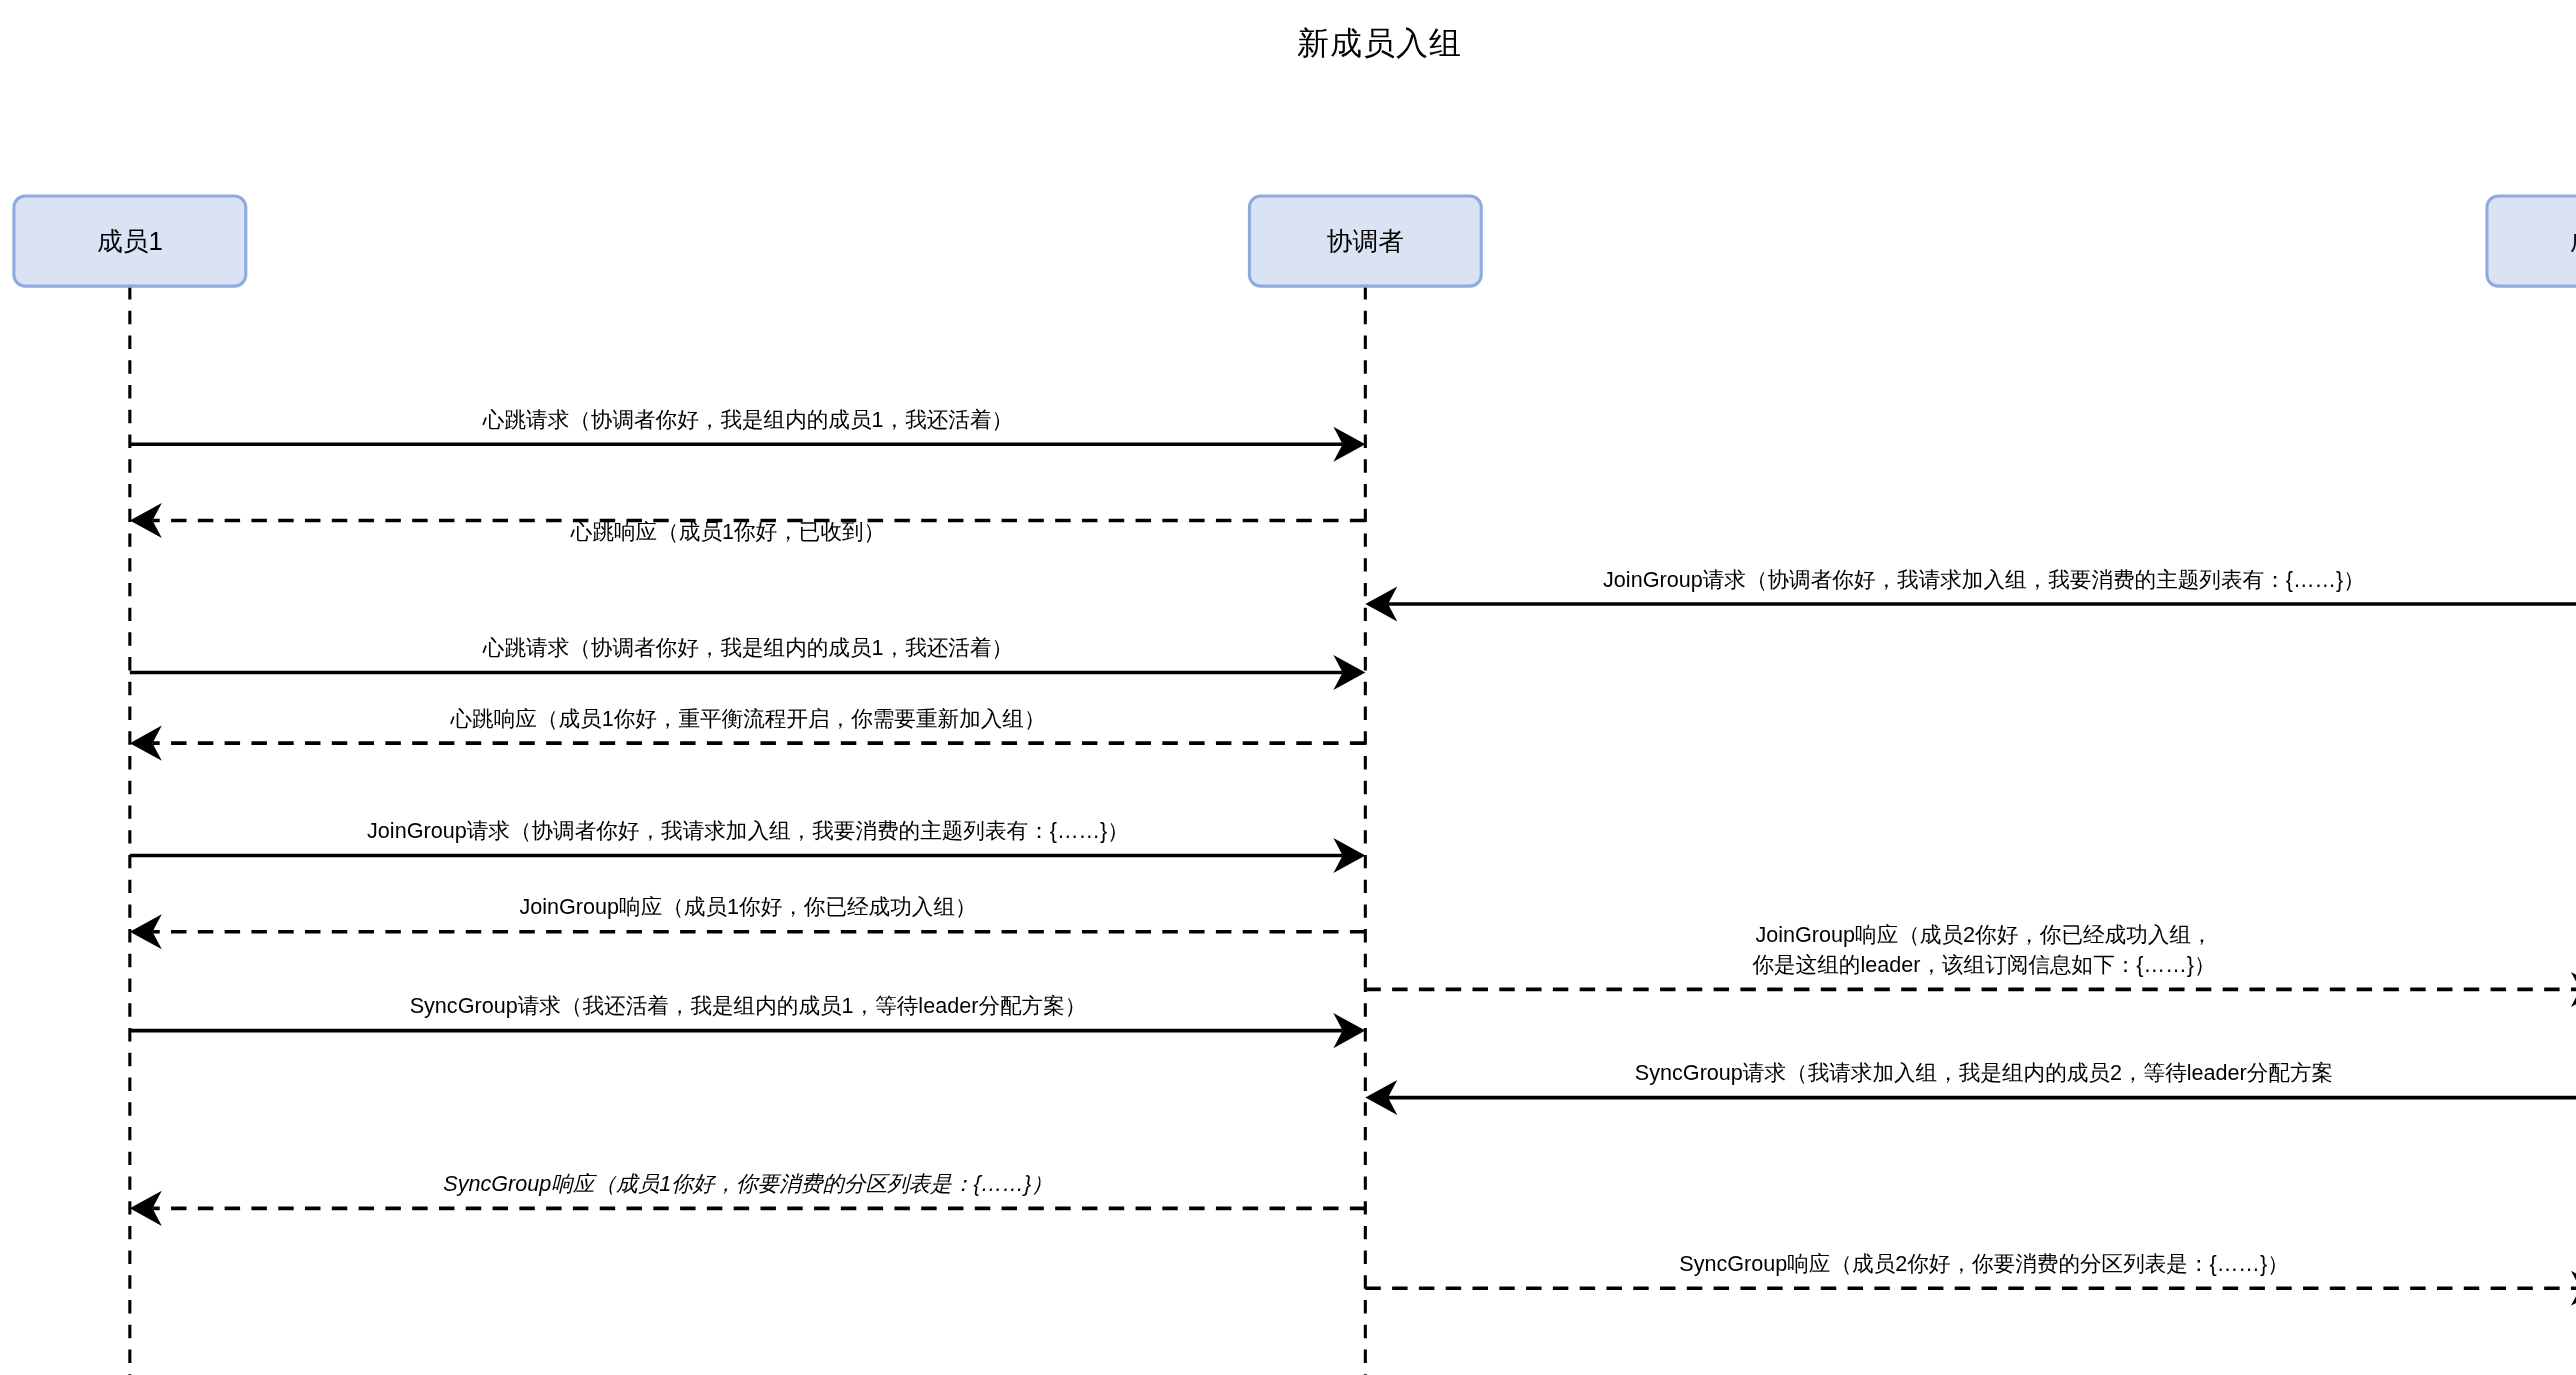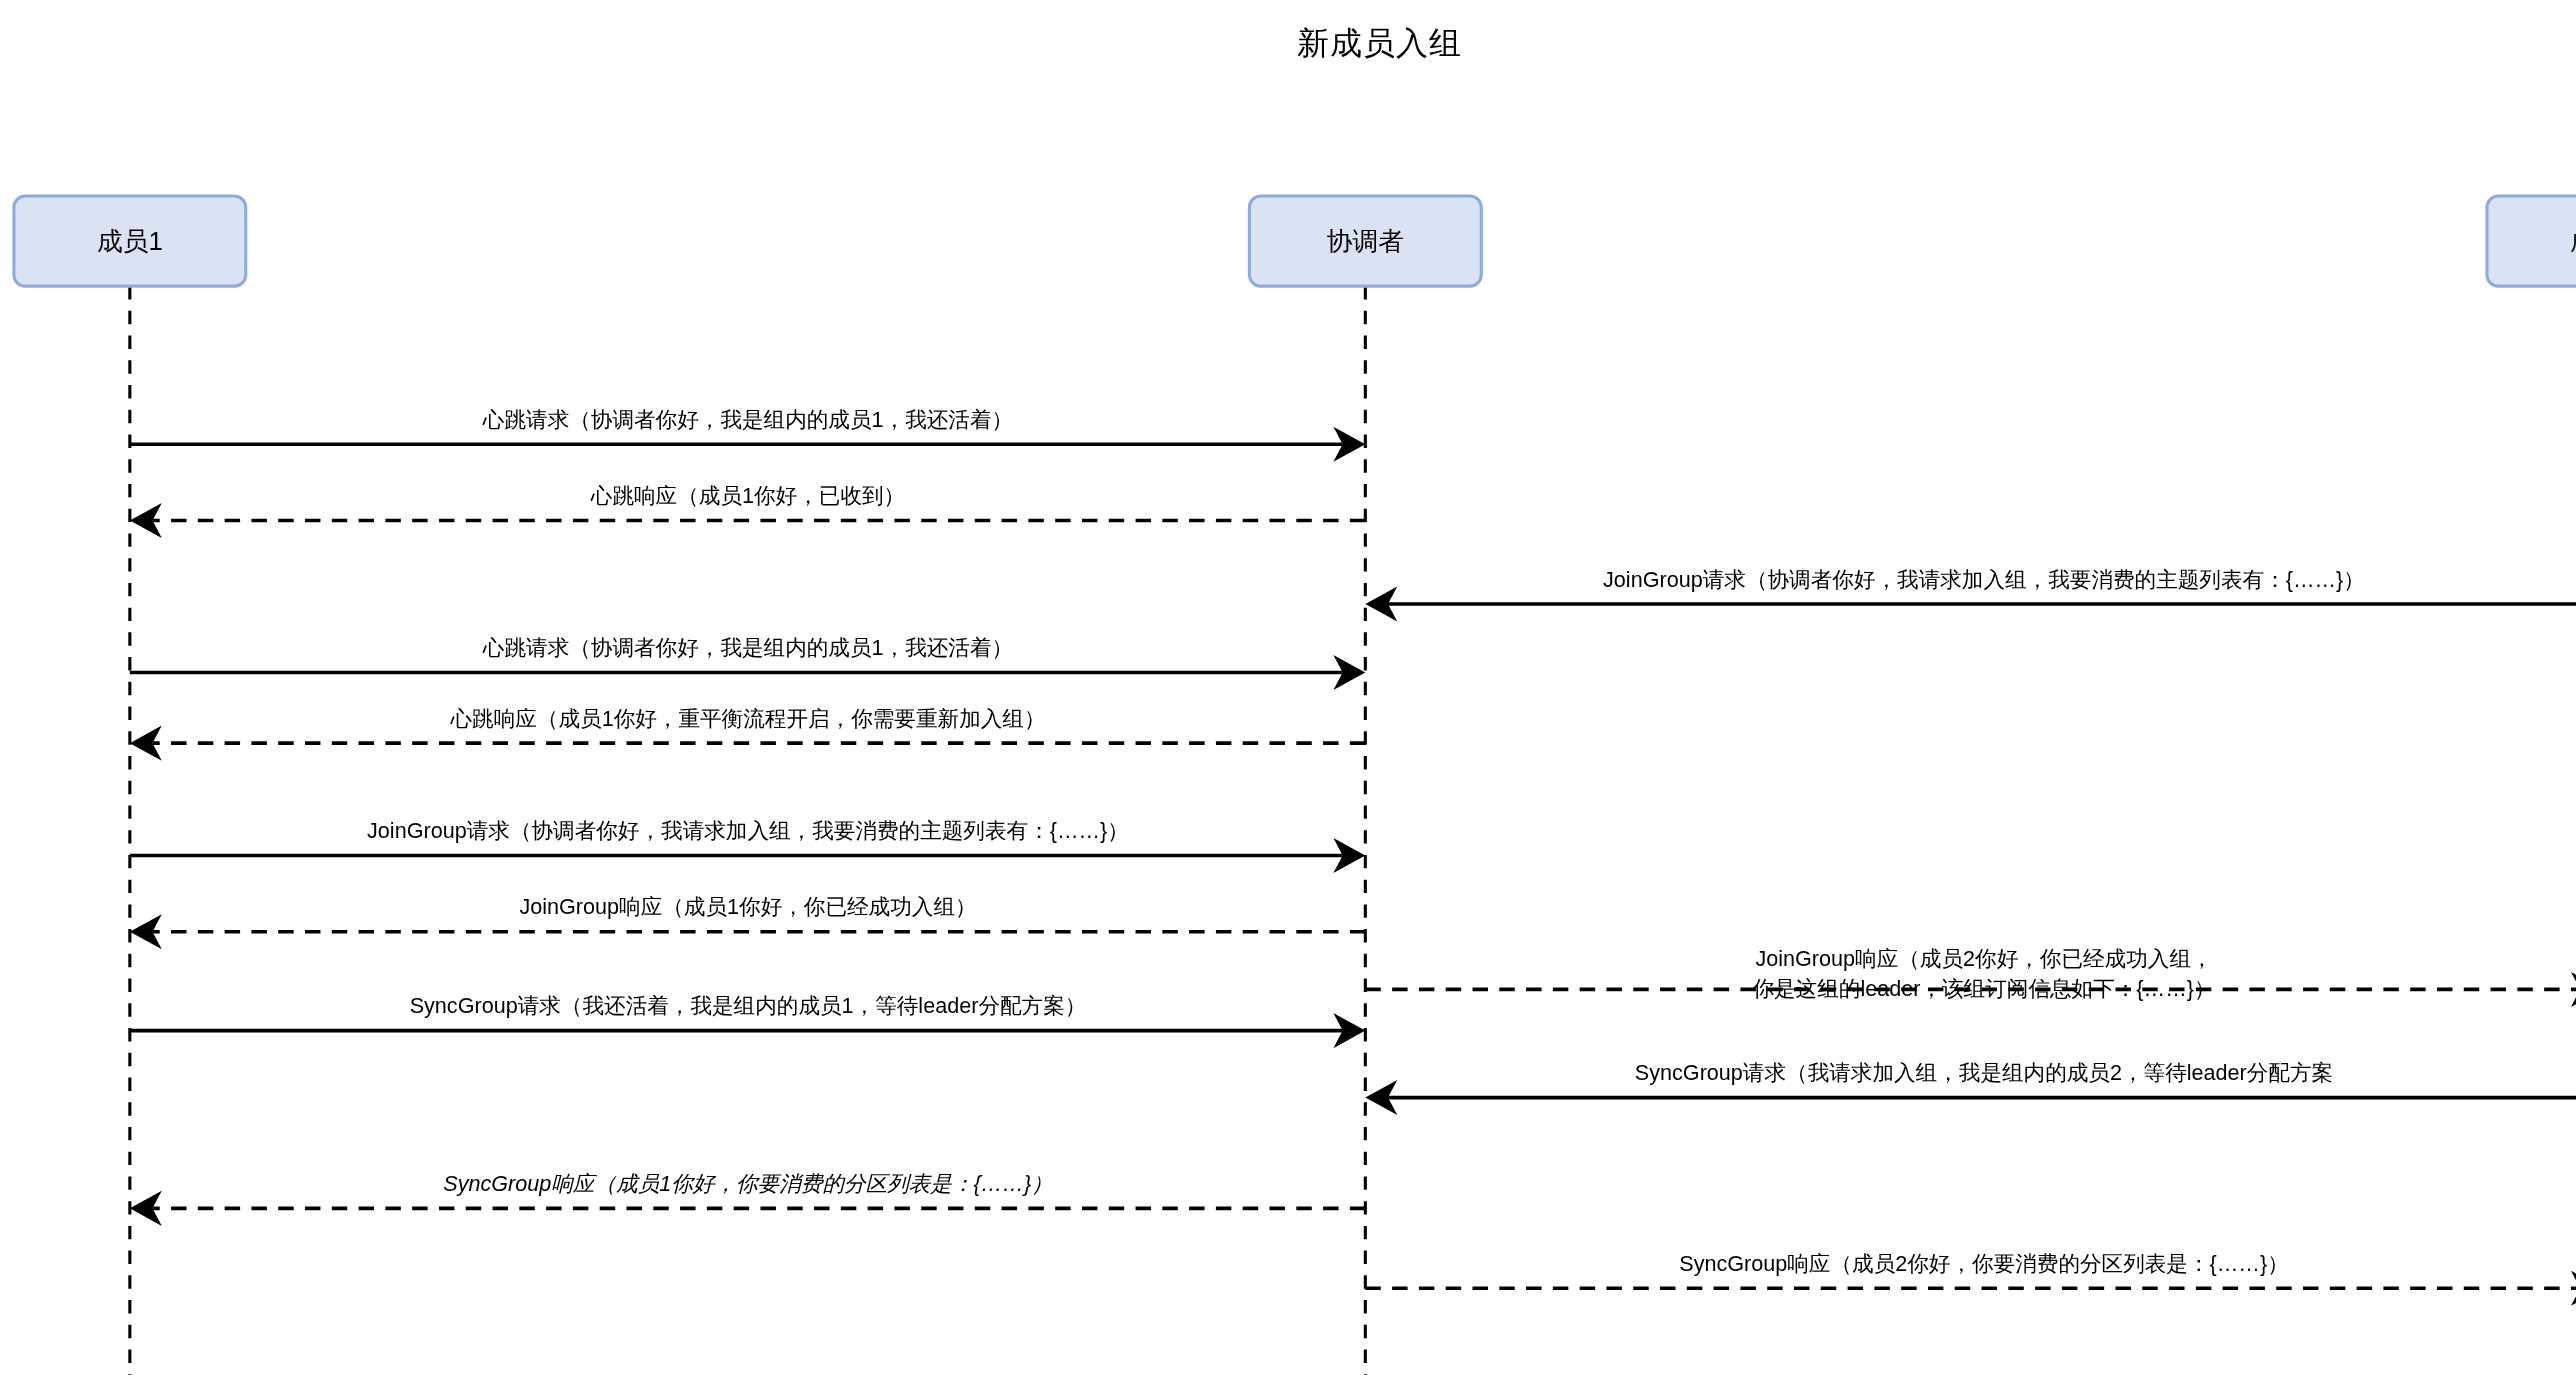--- a/index.html
+++ b/index.html
@@ -143,26 +143,26 @@
         </g>
         <g>
           <rect x="4827" y="380" width="450" height="175" rx="22" ry="22" class="lifebox-rect"></rect>
           <text x="5052" y="471.5" class="lifebox-label">成员2</text>
         </g>
       </g>
   </svg>
 
   <div id="labels-layer">
       <div style="position: absolute; left: 0px; width: 2759px; text-align: center; font-size: 21.6px; line-height: 30px; color: rgb(0, 0, 0); white-space: pre; pointer-events: none; top: 405px;"><div style="position: absolute; left: 748px; transform: translateX(-50%); text-align: center;"><div>心跳请求（协调者你好，我是组内的成员1，我还活着）</div></div></div>
-      <div style="position: absolute; left: 0px; width: 2759px; text-align: center; font-size: 21.6px; line-height: 30px; color: rgb(0, 0, 0); white-space: pre; pointer-events: none; top: 481px;"><div style="position: absolute; left: 748px; transform: translateX(-50%); text-align: center;"><div>心跳响应（成员1你好，已收到）</div></div></div>
+      <div style="position: absolute; left: 0px; width: 2759px; text-align: center; font-size: 21.6px; line-height: 30px; color: rgb(0, 0, 0); white-space: pre; pointer-events: none; top: 481px;"><div style="position: absolute; left: 728px; transform: translateX(-50%); text-align: center; margin-top: 36px;"><div>心跳响应（成员1你好，已收到）</div></div></div>
       <div style="position: absolute; left: 0px; width: 2759px; text-align: center; font-size: 21.6px; line-height: 30px; color: rgb(0, 0, 0); white-space: pre; pointer-events: none; top: 565px;"><div style="position: absolute; left: 1984px; transform: translateX(-50%); text-align: center;"><div>JoinGroup请求（协调者你好，我请求加入组，我要消费的主题列表有：{……}）</div></div></div>
       <div style="position: absolute; left: 0px; width: 2759px; text-align: center; font-size: 21.6px; line-height: 30px; color: rgb(0, 0, 0); white-space: pre; pointer-events: none; top: 633px;"><div style="position: absolute; left: 748px; transform: translateX(-50%); text-align: center;"><div>心跳请求（协调者你好，我是组内的成员1，我还活着）</div></div></div>
       <div style="position: absolute; left: 0px; width: 2759px; text-align: center; font-size: 21.6px; line-height: 30px; color: rgb(0, 0, 0); white-space: pre; pointer-events: none; top: 704px;"><div style="position: absolute; left: 748px; transform: translateX(-50%); text-align: right;"><div>心跳响应（成员1你好，重平衡流程开启，你需要重新加入组）</div></div></div>
       <div style="position: absolute; left: 0px; width: 2759px; text-align: center; font-size: 21.6px; line-height: 30px; color: rgb(0, 0, 0); white-space: pre; pointer-events: none; top: 816px;"><div style="position: absolute; left: 748px; transform: translateX(-50%); text-align: center;"><div>JoinGroup请求（协调者你好，我请求加入组，我要消费的主题列表有：{……}）</div></div></div>
       <div style="position: absolute; left: 0px; width: 2759px; text-align: center; font-size: 21.6px; line-height: 30px; color: rgb(0, 0, 0); white-space: pre; pointer-events: none; top: 892px;"><div style="position: absolute; left: 748px; transform: translateX(-50%); text-align: center;"><div>JoinGroup响应（成员1你好，你已经成功入组）</div></div></div>
-      <div style="position: absolute; left: 0px; width: 2759px; text-align: center; font-size: 21.6px; line-height: 30px; color: rgb(0, 0, 0); white-space: pre; pointer-events: none; top: 920px;"><div style="position: absolute; left: 1984px; transform: translateX(-50%); text-align: center; margin-top: 24px;"><div>JoinGroup响应（成员2你好，你已经成功入组，</div><div>你是这组的leader，该组订阅信息如下：{……}）</div></div></div>
+      <div style="position: absolute; left: 0px; width: 2759px; text-align: center; font-size: 21.6px; line-height: 30px; color: rgb(0, 0, 0); white-space: pre; pointer-events: none; top: 920px;"><div style="position: absolute; left: 1984px; transform: translateX(-50%); text-align: center;"><div>JoinGroup响应（成员2你好，你已经成功入组，</div><div>你是这组的leader，该组订阅信息如下：{……}）</div></div></div>
       <div style="position: absolute; left: 0px; width: 2759px; text-align: center; font-size: 21.6px; line-height: 30px; color: rgb(0, 0, 0); white-space: pre; pointer-events: none; top: 991px;"><div style="position: absolute; left: 748px; transform: translateX(-50%); text-align: center;"><div>SyncGroup请求（我还活着，我是组内的成员1，等待leader分配方案）</div></div></div>
       <div style="position: absolute; left: 0px; width: 2759px; text-align: center; font-size: 21.6px; line-height: 30px; color: rgb(0, 0, 0); white-space: pre; pointer-events: none; top: 1058px;"><div style="position: absolute; left: 1984px; transform: translateX(-50%); text-align: center;"><div>SyncGroup请求（我请求加入组，我是组内的成员2，等待leader分配方案</div></div></div>
       <div style="position: absolute; left: 0px; width: 2759px; text-align: center; font-size: 21.6px; line-height: 30px; color: rgb(0, 0, 0); white-space: pre; pointer-events: none; top: 1169px;"><div style="position: absolute; left: 748px; transform: translateX(-50%); text-align: center; font-style: italic;"><div>SyncGroup响应（成员1你好，你要消费的分区列表是：{……}）</div></div></div>
       <div style="position: absolute; left: 0px; width: 2759px; text-align: center; font-size: 21.6px; line-height: 30px; color: rgb(0, 0, 0); white-space: pre; pointer-events: none; top: 1249px;"><div style="position: absolute; left: 1984px; transform: translateX(-50%); text-align: center;"><div>SyncGroup响应（成员2你好，你要消费的分区列表是：{……}）</div></div></div>
     </div>
 </div>
 
 
 </body></html>

